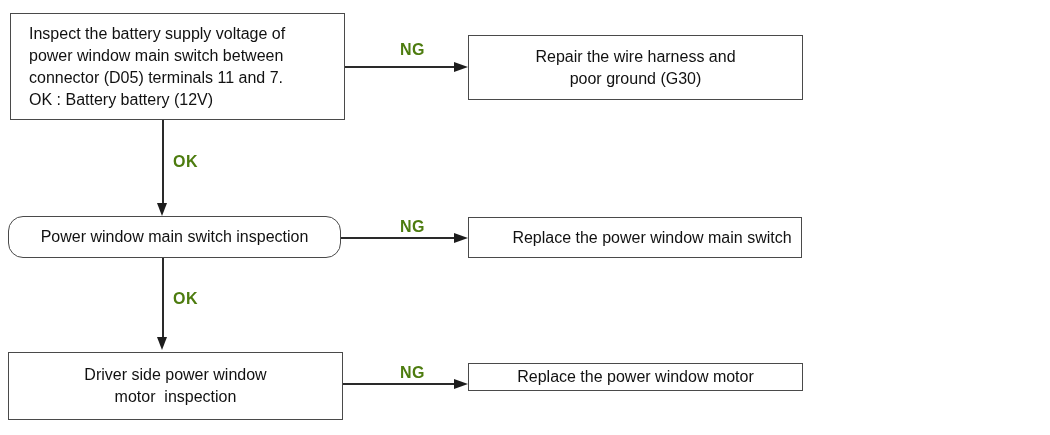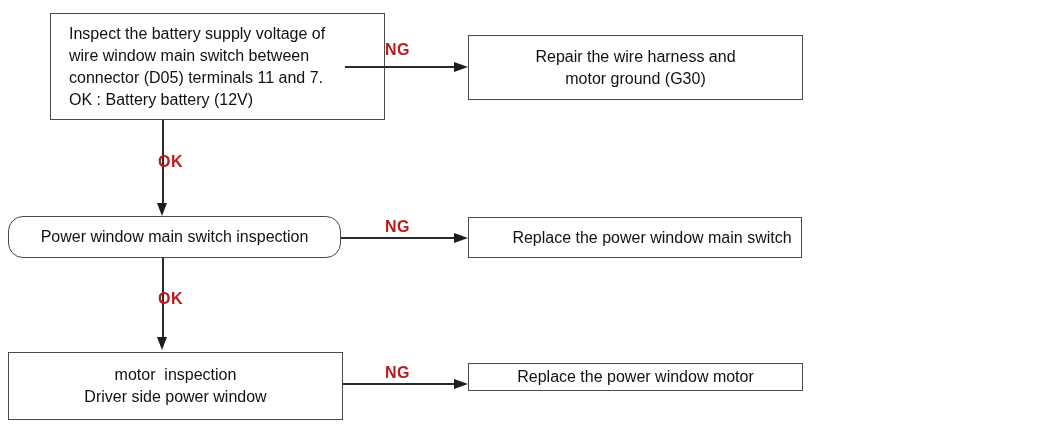--- a/index.html
+++ b/index.html
@@ -28,21 +28,20 @@
     box-sizing: border-box;
   }
   .node .line {
     white-space: pre-wrap;
   }
   .node.align-left {
     align-items: flex-start;
     padding-left: 18px;
     padding-right: 8px;
     text-align: left;
-    margin-left: 40px;
   }
   .node.align-center {
     align-items: center;
     text-align: center;
     padding: 0 6px;
   }
   .hline {
     position: absolute;
     height: 1.5px;
     background: #2a2a2a;
@@ -66,23 +65,23 @@
     height: 0;
     border-left: 5.5px solid transparent;
     border-right: 5.5px solid transparent;
     border-top: 13px solid #1d1d1d;
   }
   .conn-label {
     position: absolute;
     font-size: 16px;
     font-weight: 700;
     letter-spacing: 0.5px;
-    color: #b91c1c;
+    color: #4d7c0f;
     width: 40px;
-    text-align: left;
+    text-align: right;
   }
 
   
   #node-inspect-battery   { left: 10px;  top: 13px;  width: 335px; height: 107px; }
   #node-repair-harness    { left: 468px; top: 35px;  width: 335px; height: 65px;  }
   #node-switch-inspection { left: 8px;   top: 216px; width: 333px; height: 42px; border-radius: 15px;  }
   #node-replace-switch    { left: 468px; top: 217px; width: 334px; height: 41px; padding-left: 40px;  }
   #node-motor-inspection  { left: 8px;   top: 352px; width: 335px; height: 68px;  }
   #node-replace-motor     { left: 468px; top: 363px; width: 335px; height: 28px;  }
 
@@ -107,32 +106,32 @@
   #conn5-head  { left: 454px; top: 379px; }
   #conn5-label { left: 385px; top: 364px; }
 </style>
 </head>
 <body>
 
 <div id="canvas">
 
   <div class="node align-left" id="node-inspect-battery">
     <span class="line">Inspect the battery supply voltage of</span>
-    <span class="line">wire window main switch between</span>
+    <span class="line">power window main switch between</span>
     <span class="line">connector (D05) terminals 11 and 7.</span>
     <span class="line">OK : Battery battery (12V)</span>
   </div>
 
   <div class="hline" id="conn1-line"></div>
   <div class="arrowhead-right" id="conn1-head"></div>
   <div class="conn-label" id="conn1-label">NG</div>
 
   <div class="node align-center" id="node-repair-harness">
     <span class="line">Repair the wire harness and</span>
-    <span class="line">motor ground (G30)</span>
+    <span class="line">poor ground (G30)</span>
   </div>
 
   <div class="vline" id="conn2-line"></div>
   <div class="arrowhead-down" id="conn2-head"></div>
   <div class="conn-label" id="conn2-label">OK</div>
 
   <div class="node align-center" id="node-switch-inspection">
     <span class="line">Power window main switch inspection</span>
   </div>
 
@@ -142,22 +141,22 @@
 
   <div class="node align-center" id="node-replace-switch">
     <span class="line">Replace the power window main switch</span>
   </div>
 
   <div class="vline" id="conn4-line"></div>
   <div class="arrowhead-down" id="conn4-head"></div>
   <div class="conn-label" id="conn4-label">OK</div>
 
   <div class="node align-center" id="node-motor-inspection">
+    <span class="line">Driver side power window</span>
     <span class="line">motor  inspection</span>
-    <span class="line">Driver side power window</span>
   </div>
 
   <div class="hline" id="conn5-line"></div>
   <div class="arrowhead-right" id="conn5-head"></div>
   <div class="conn-label" id="conn5-label">NG</div>
 
   <div class="node align-center" id="node-replace-motor">
     <span class="line">Replace the power window motor</span>
   </div>
 

